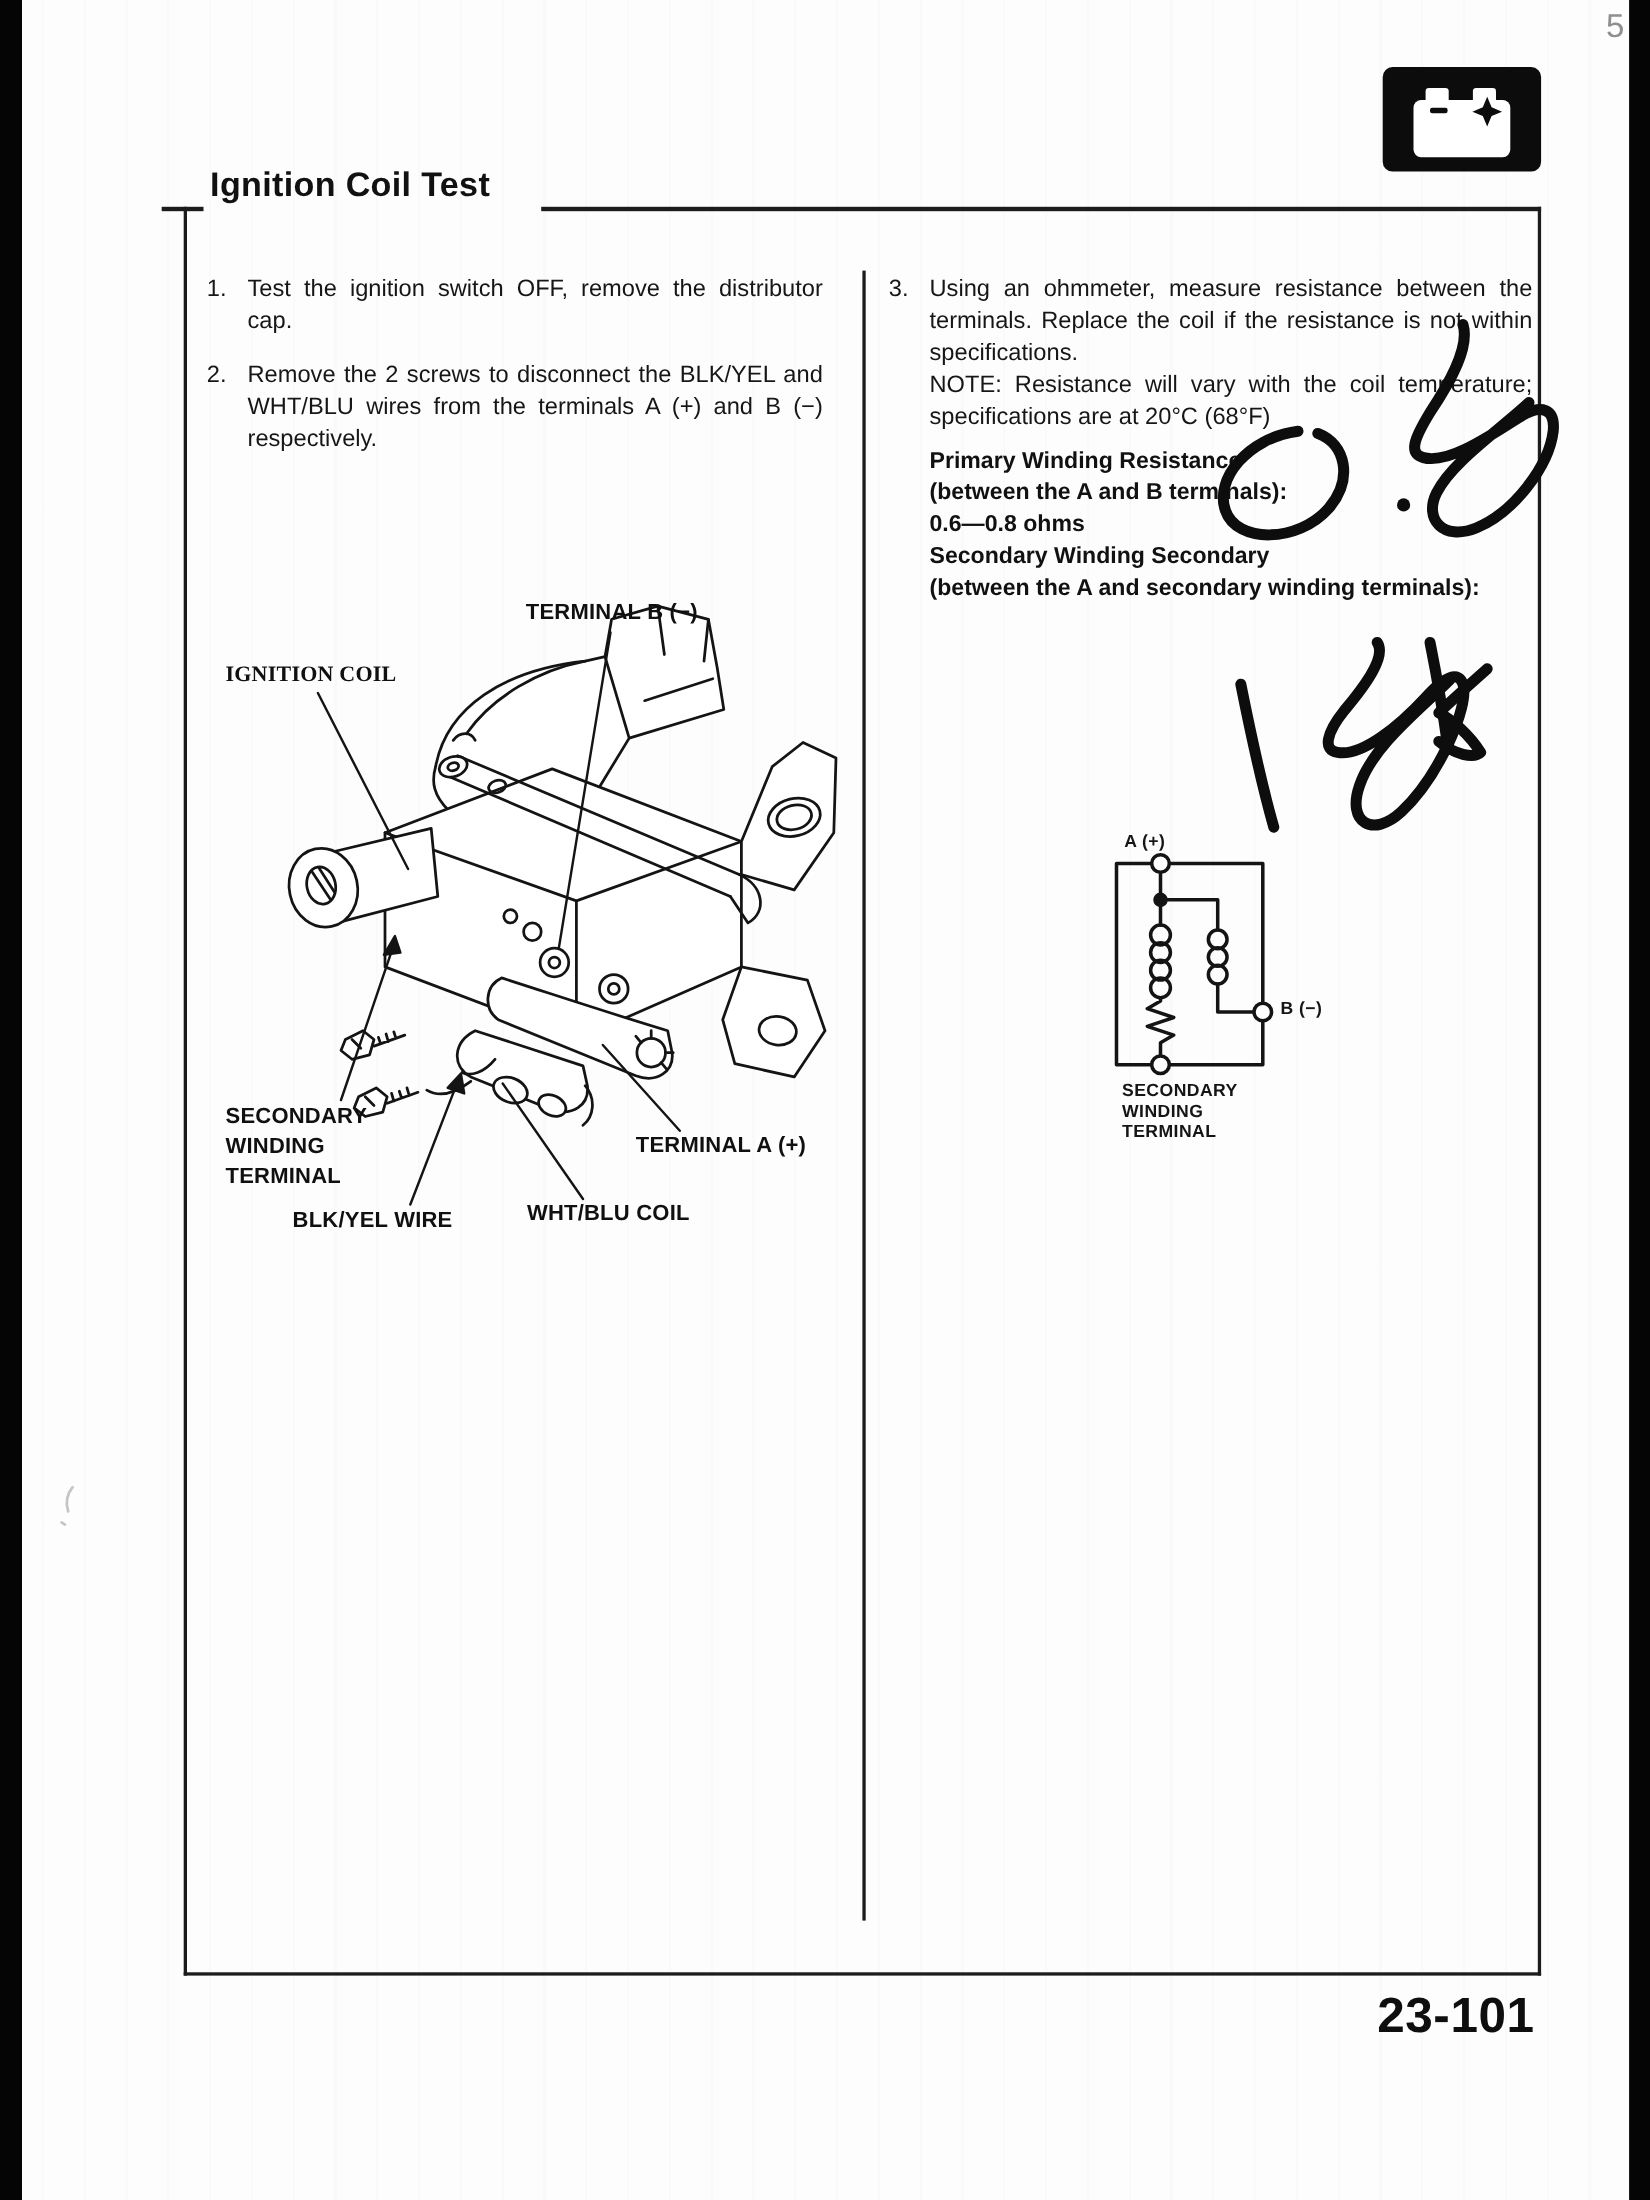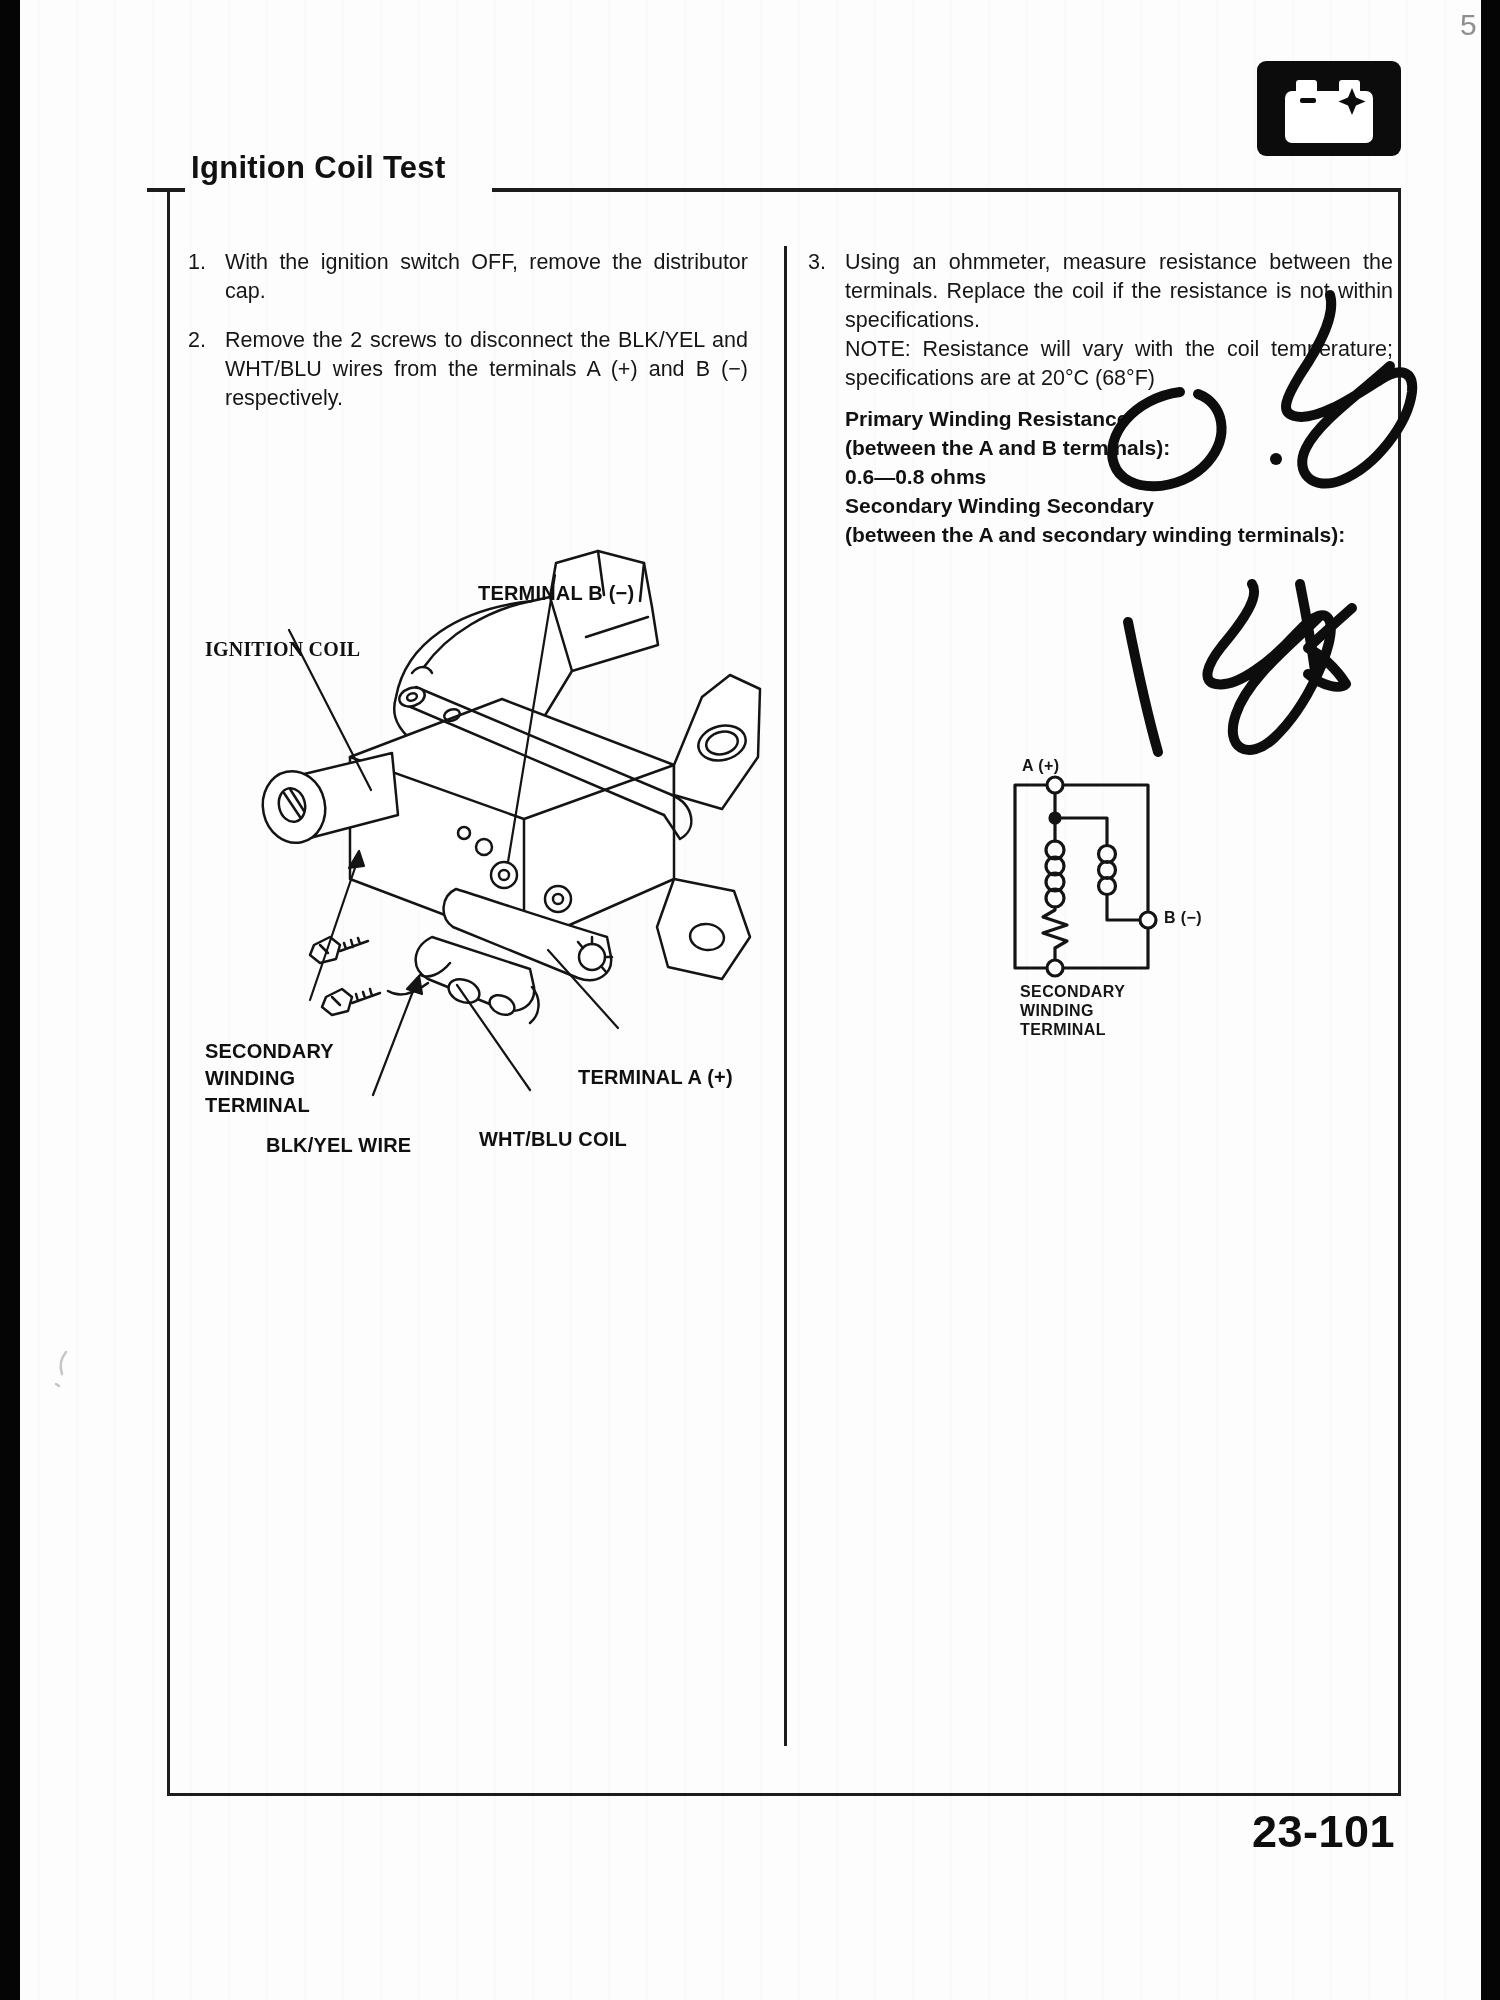--- a/index.html
+++ b/index.html
@@ -25,21 +25,21 @@
   .step{position:absolute;display:flex;}
   .step .num{width:37px;flex:0 0 37px;font-size:21.5px;line-height:29px;font-weight:normal;}
   .step .body{font-size:21.5px;line-height:29px;text-align:justify;}
   .step .body p{margin:0;}
   .specs{
     position:absolute;left:845px;top:404px;width:548px;
     font-size:21px;line-height:29px;font-weight:bold;color:#111;
   }
   .lbl{
     position:absolute;font-weight:bold;font-size:20px;line-height:27px;
-    white-space:pre-line;letter-spacing:0.2px;color:#101010;margin-top:36px;
+    white-space:pre-line;letter-spacing:0.2px;color:#101010;
   }
   .lbl-circuit{
     position:absolute;font-weight:bold;font-size:16px;line-height:19px;
     white-space:pre-line;letter-spacing:0.4px;color:#151515;
   }
   .page-number{
     position:absolute;left:1252px;top:1806px;
     font-size:45px;font-weight:bold;letter-spacing:0.5px;color:#0e0e0e;
   }
   svg{position:absolute;overflow:visible;}
@@ -67,21 +67,21 @@
   <div class="box-border" style="left:492px;top:188px;width:909px;height:4px;"></div>
   <div class="box-border" style="left:167px;top:188px;width:3px;height:1608px;"></div>
   <div class="box-border" style="left:1398px;top:188px;width:3px;height:1608px;"></div>
   <div class="box-border" style="left:167px;top:1793px;width:1234px;height:3px;"></div>
   <div class="box-border" style="left:784px;top:246px;width:3px;height:1500px;"></div>
 
   <div class="title">Ignition Coil Test</div>
 
   <div class="step" style="left:188px;top:248px;width:560px;">
     <div class="num">1.</div>
-    <div class="body" style="width:523px;">With the ignition switch OFF, remove the distributor cap.</div>
+    <div class="body" style="width:523px;">Test the ignition switch OFF, remove the distributor cap.</div>
   </div>
   <div class="step" style="left:188px;top:326px;width:560px;">
     <div class="num">2.</div>
     <div class="body" style="width:523px;">Remove the 2 screws to disconnect the BLK/YEL and WHT/BLU wires from the terminals A (+) and B (−) respectively.</div>
   </div>
 
   <div class="step" style="left:808px;top:248px;width:590px;">
     <div class="num">3.</div>
     <div class="body" style="width:548px;">
       <p>Using an ohmmeter, measure resistance between the terminals. Replace the coil if the resistance is not within specifications.</p>

